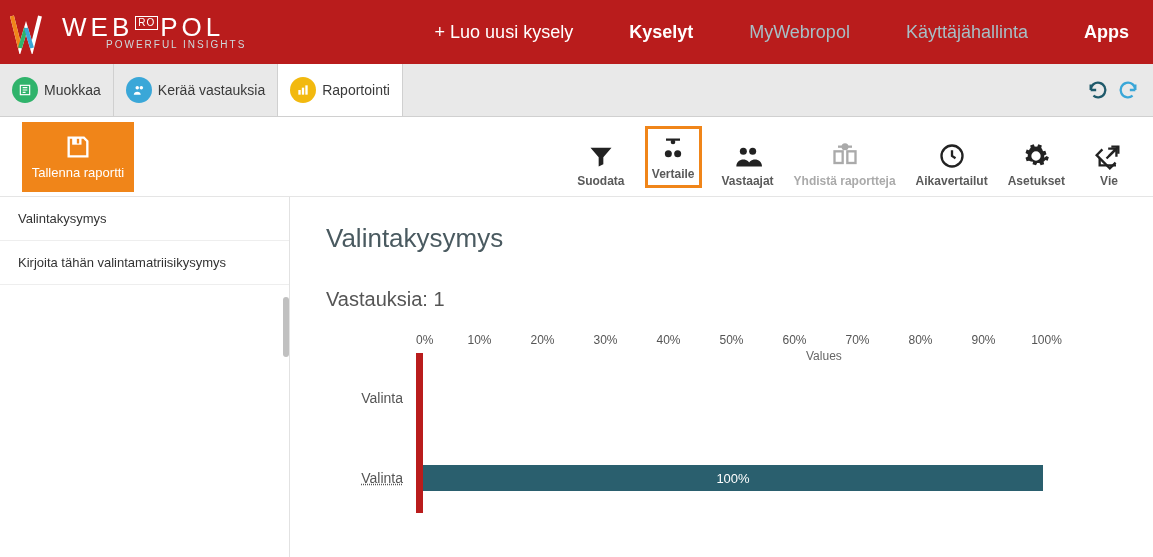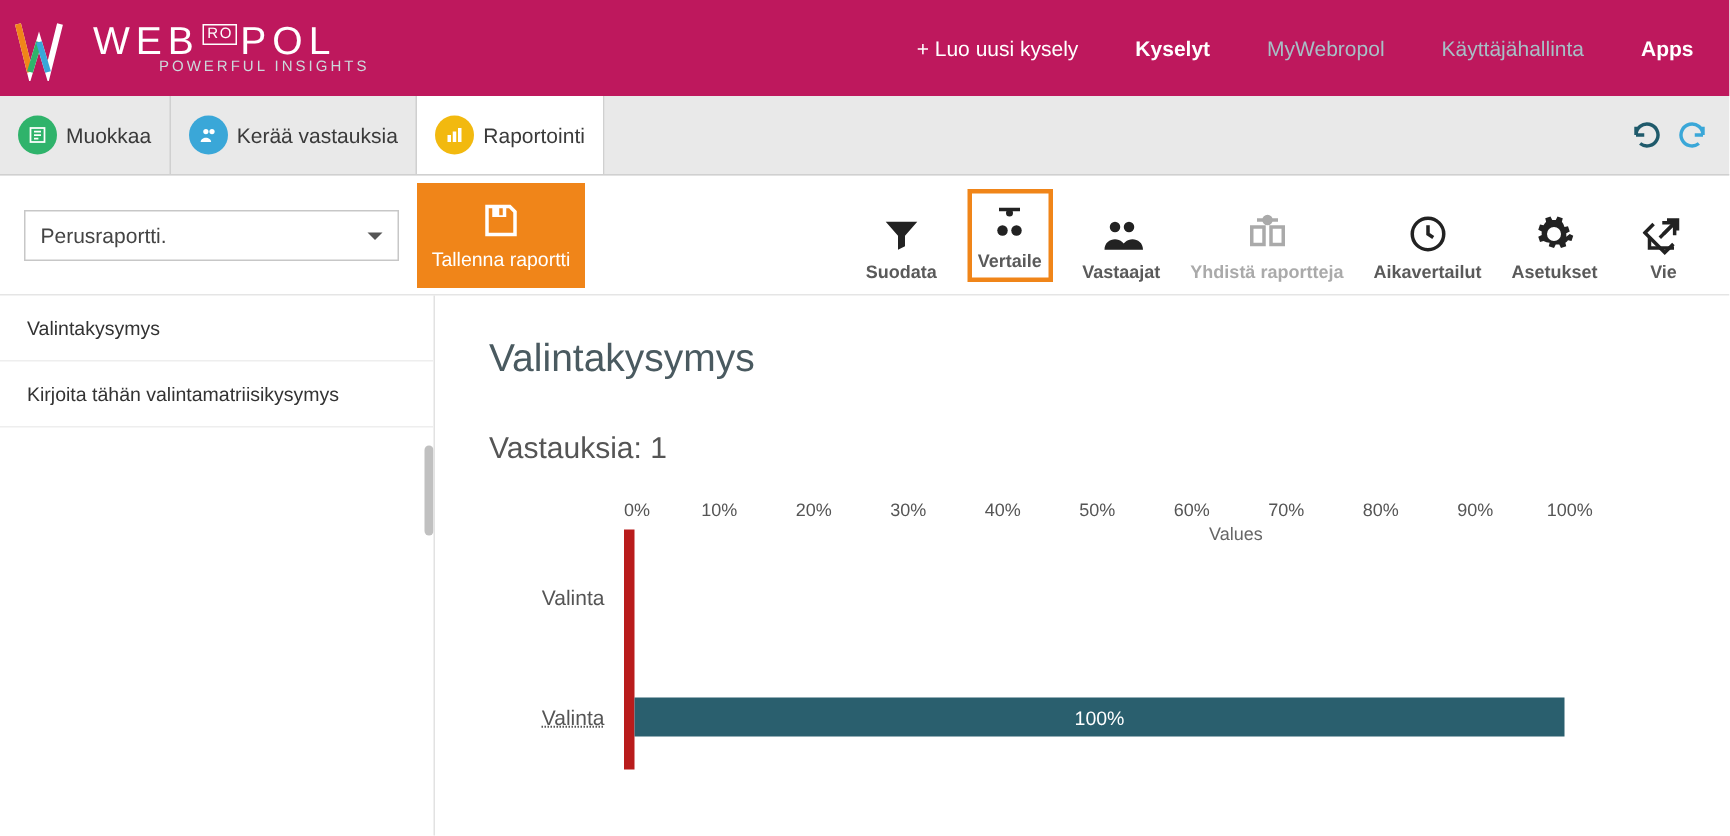--- a/index.html
+++ b/index.html
@@ -1,25 +1,25 @@
 <!DOCTYPE html>
 <html><head>
 <meta charset="utf-8">
 <style>
   * { box-sizing: border-box; margin: 0; padding: 0; }
   body { font-family: 'Segoe UI', Arial, sans-serif; width: 1153px; height: 557px; overflow: hidden; background: #fff; color: #333; }
 
   
-  .topbar { height: 64px; background: #be185d; display: flex; align-items: center; padding: 0 24px 0 8px; color: #fff; }
+  .topbar { height: 64px; background: #b91c1c; display: flex; align-items: center; padding: 0 24px 0 8px; color: #fff; }
   .logo { display: flex; align-items: center; gap: 10px; }
   .logo-stack { display: flex; flex-direction: column; line-height: 1; }
   .logo-text { font-size: 26px; letter-spacing: 4px; font-weight: 300; color: #fff; display:flex; align-items:flex-start;}
   .logo-ro { border:1px solid #fff; font-size:10px; padding:1px 2px; margin:0 2px; letter-spacing:1px; position:relative; top:2px;}
   .tagline { font-size: 10px; letter-spacing: 2px; color: #cdd9dc; padding-left: 44px; }
-  .topnav { margin-left: auto; display: flex; gap: 38px; font-size: 14px; }
+  .topnav { margin-left: auto; display: flex; gap: 56px; font-size: 18px; }
   .topnav a { color: #fff; cursor: pointer; }
   .topnav a.dim { color: #a7bfc6; }
   .topnav a.bold { font-weight:600; }
 
   
   .tabrow { height: 53px; background: #e9e9e9; border-bottom: 1px solid #d0d0d0; display:flex; align-items:stretch; }
   .tab { display:flex; align-items:center; gap:6px; padding:0 12px; font-size:14px; color:#3a3a3a; border-right:1px solid #d0d0d0; cursor:pointer; }
   .tab.active { background:#fff;justify-content:space-between; }
   .ticon { width:26px; height:26px; border-radius:50%; display:flex; align-items:center; justify-content:center; color:#fff; }
   .ticon.green{background:#2fb36b;}
@@ -117,23 +117,20 @@
     <svg class="refresh-icon" viewBox="0 0 24 24" fill="none" stroke="#1f5a6b" stroke-width="2.5">
         <path d="M4 12a8 8 0 1 1 3 6.2M4 12V6M4 12h6"></path>
       </svg>
     <svg class="refresh-icon" viewBox="0 0 24 24" fill="none" stroke="#3aa7d8" stroke-width="2.5">
         <path d="M20 12a8 8 0 1 0-3 6.2M20 12V6M20 12h-6"></path>
       </svg>
   </div>
 </div>
 
 <div class="toolbar">
-  <div class="dropdown">
-    <span>Perusraportti.</span>
-  </div>
   <div class="save-btn">
     <svg width="28" height="28" viewBox="0 0 24 24" fill="#fff">
         <path d="M4 4h13l3 3v13H4z" fill="none" stroke="#fff" stroke-width="2"></path>
         <rect x="7" y="4" width="8" height="6" fill="#fff"></rect>
         <rect x="11" y="5" width="2" height="4" fill="#f08519"></rect>
       </svg>
     <span>Tallenna raportti</span>
   </div>
 
   <div class="tool-actions">

